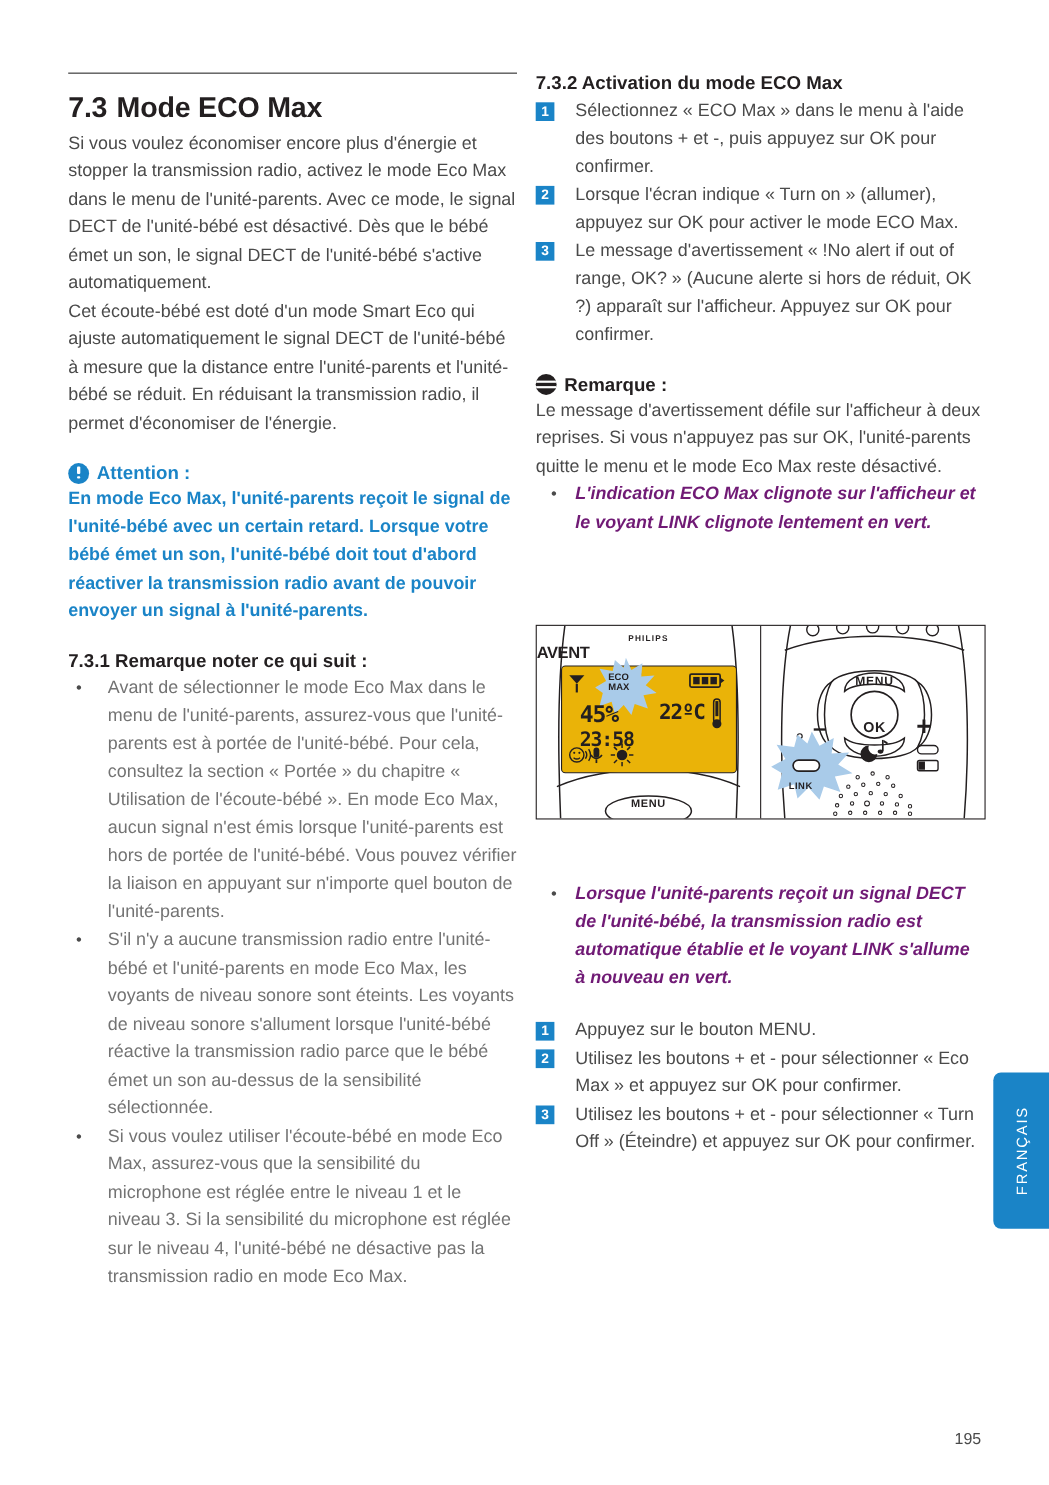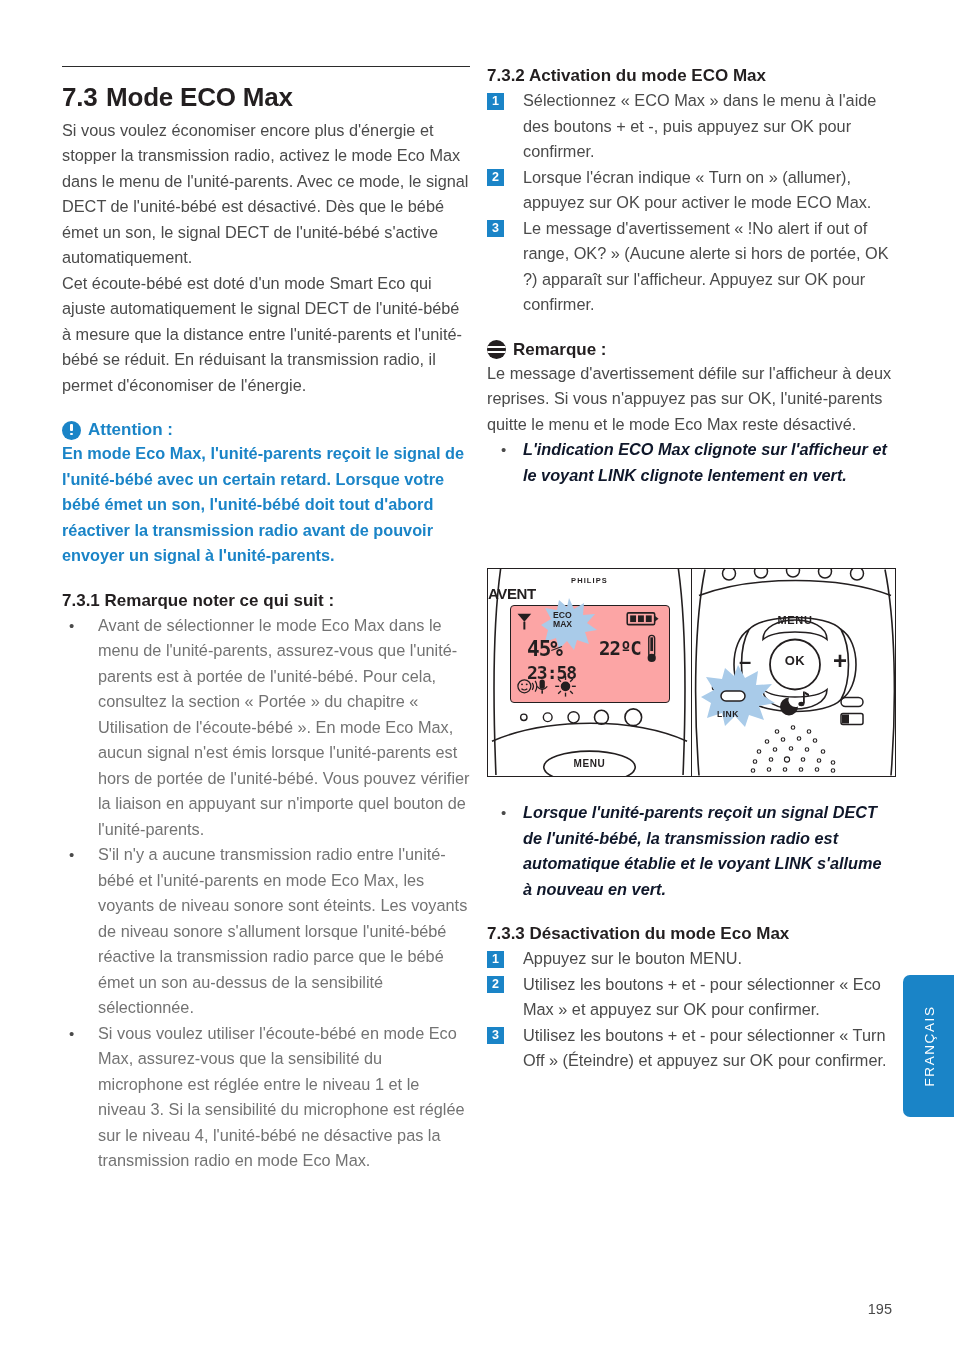--- a/index.html
+++ b/index.html
@@ -137,21 +137,21 @@
   ul.bullets > li::before {
     content: "\2022";
     position: absolute;
     left: 7px; top: 0;
     color: #4a4a4a;
     font-size: 15px;
   }
   ul.bullets.italic > li {
     font-style: italic;
     font-weight: bold;
-    color: #0f172a;
+    color: #701a75;
     padding-left: 36px;
   }
   ul.bullets.italic > li::before { left: 14px; font-style: normal; font-weight: normal; }
 
   
   ol.steps { list-style: none; margin: 0; padding: 0; }
   ol.steps > li {
     position: relative;
     padding-left: 36px;
     font-size: 16.3px;
@@ -170,21 +170,21 @@
     line-height: 17px;
     text-align: center;
   }
 
   
   .figure {
     position: absolute;
     left: 487px;
     top: 568px;
     width: 409px;
-    height: 209px;
+    height: 177px;
     border: 1.4px solid #231f20;
     background: #ffffff;
   }
   .fig-half { position: absolute; top: 0; height: 100%; }
   .fig-left  { left: 0;     width: 204px; border-right: 1.4px solid #231f20; }
   .fig-right { left: 205px; width: 204px; }
 
   .fig-svg { position: absolute; inset: 0; width: 100%; height: 100%; }
 
   
@@ -199,21 +199,21 @@
     text-align: left;
     font-size: 15px; font-weight: bold; letter-spacing: -0.4px;
     color: #231f20;
   }
 
   
   .lcd {
     position: absolute;
     left: 22px; top: 36px;
     width: 160px; height: 98px;
-    background: #fca5a5;
+    background: #eab308;
     border: 1.3px solid #231f20;
     border-radius: 4px;
   }
   .lcd .seg {
     position: absolute;
     font-family: "DejaVu Sans Mono", monospace;
     color: #231f20;
     font-weight: bold;
   }
   .lcd .humidity { left: 16px; top: 31px; font-size: 21px; letter-spacing: -1px; }
@@ -332,21 +332,21 @@
       <li>
         <span class="badge">1</span>
         <span>Sélectionnez « ECO Max » dans le menu à l'aide des boutons + et -, puis appuyez sur OK pour confirmer.</span>
       </li>
       <li>
         <span class="badge">2</span>
         <span>Lorsque l'écran indique « Turn on » (allumer), appuyez sur OK pour activer le mode ECO Max.</span>
       </li>
       <li>
         <span class="badge">3</span>
-        <span>Le message d'avertissement « !No alert if out of range, OK? » (Aucune alerte si hors de portée, OK ?) apparaît sur l'afficheur. Appuyez sur OK pour confirmer.</span>
+        <span>Le message d'avertissement « !No alert if out of range, OK? » (Aucune alerte si hors de réduit, OK ?) apparaît sur l'afficheur. Appuyez sur OK pour confirmer.</span>
       </li>
     </ol>
 
     <div class="gap"></div>
 
     <div class="callout-head">
       <span class="icon-note">
           <i></i>
           <i></i>
         </span>
@@ -544,21 +544,20 @@
     </div>
   </div>
 
   <div class="col" style="left:487px; top:800px;">
     <ul class="bullets italic">
       <li>Lorsque l'unité-parents reçoit un signal DECT de l'unité-bébé, la transmission radio est automatique établie et le voyant LINK s'allume à nouveau en vert.</li>
     </ul>
 
     <div class="gap"></div>
 
-    <h3 class="sub">7.3.3 Désactivation du mode Eco Max</h3>
 
     <ol class="steps">
       <li>
         <span class="badge">1</span>
         <span>Appuyez sur le bouton MENU.</span>
       </li>
       <li>
         <span class="badge">2</span>
         <span> Utilisez les boutons + et - pour sélectionner « Eco Max » et appuyez sur OK pour confirmer.</span>
       </li>

